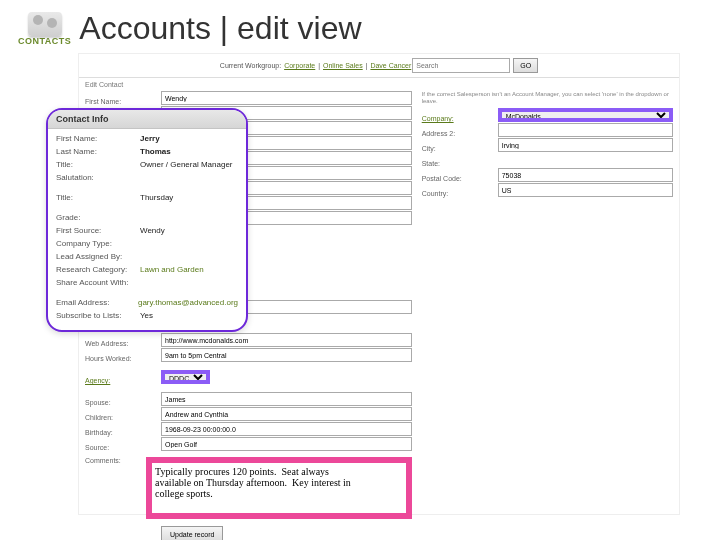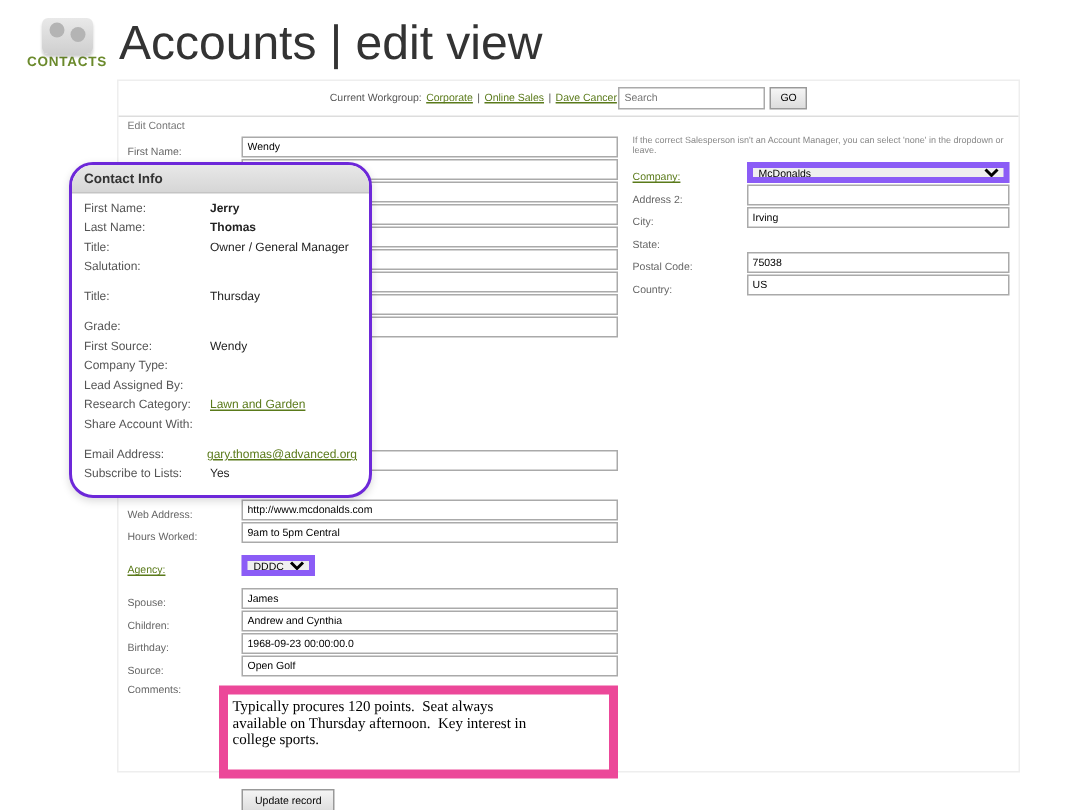--- a/index.html
+++ b/index.html
@@ -31,21 +31,21 @@
 .hint{font-size:6px;color:#888;line-height:1.2;margin-bottom:2px}
 textarea{border:6px solid #ec4899;font-size:10px;font-family:Liberation Serif, serif;padding:3px;resize:none;width:100%;box-sizing:border-box}
 .update-btn{margin-top:6px;align-self:flex-start;height:16px;font-size:7px;border:1px solid #999;background:linear-gradient(#f5f5f5,#ddd);padding:0 8px;cursor:pointer}
 
 .card{position:absolute;left:46px;top:108px;width:198px;background:#fff;border:2px solid #6d28d9;border-radius:16px;box-shadow:0 2px 6px rgba(0,0,0,.15);font-size:9px;overflow:hidden}
 .card-head{background:linear-gradient(#e8e8e8,#d6d6d6);border-bottom:1px solid #c4c4c4;padding:4px 8px;font-weight:bold;font-size:9px;color:#333}
 .card-body{padding:4px 8px 8px 8px;display:flex;flex-direction:column;gap:1px}
 .crow{display:flex;font-size:8px;line-height:1.5}
 .clbl{width:84px;color:#555}
 .cval{flex:1;color:#222}
-.cval.link{color:#5a7a1a;text-decoration:underline}
+.cval.link{color:#5a7a1a;}
 .cval.bold{font-weight:bold}
 .card-body .sep{height:6px}
 </style>
 </head>
 <body>
 <div class="slide">
 
 <div class="title-row">
   <div class="contacts-badge">
     <div class="icon"></div>

